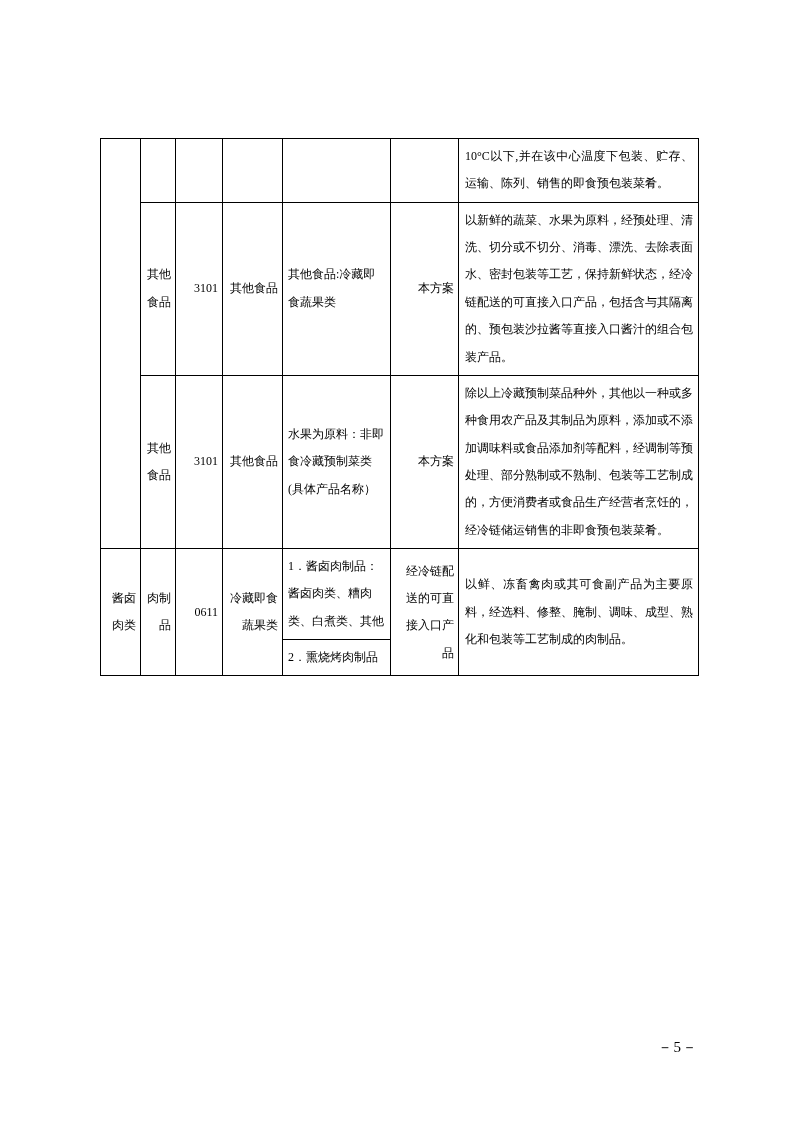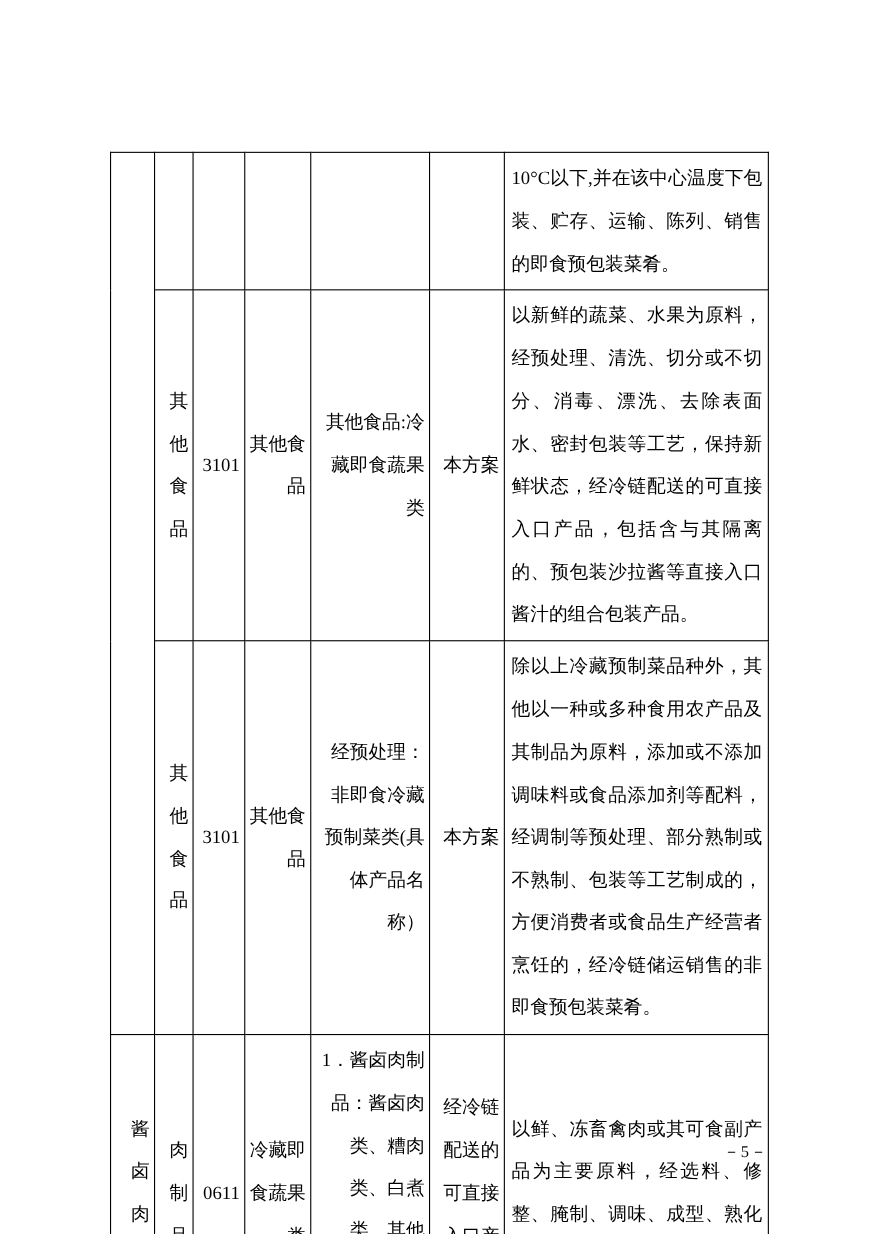--- a/index.html
+++ b/index.html
@@ -30,21 +30,21 @@
     top: 138px;
     width: 598px;
     border-collapse: collapse;
     table-layout: fixed;
   }
 
   table.doc-table td {
     border: 1px solid #000000;
     vertical-align: middle;
     padding: 0;
-    font-size: 17px;
+    font-size: 12px;
     line-height: 2.28;
     color: #000;
   }
 
   
   col.c1 { width: 40px; }
   col.c2 { width: 35px; }
   col.c3 { width: 47px; }
   col.c4 { width: 60px; }
   col.c5 { width: 108px; }
@@ -57,21 +57,21 @@
   }
 
   .ctr {
     text-align: right;
   }
   .just {
     text-align: justify;
     text-align-last: left;
   }
   .lft {
-    text-align: right;
+    text-align: left;
   }
 
   
   td.desc .cell {
     padding: 4px 5px 4px 6px;
   }
   td.prod .cell {
     padding: 4px 4px 4px 5px;
   }
 
@@ -166,21 +166,21 @@
         <td>
           <div class="cell ctr">其他食品</div>
         </td>
         <td>
           <div class="cell ctr">3101</div>
         </td>
         <td>
           <div class="cell ctr">其他食品</div>
         </td>
         <td class="prod">
-          <div class="cell lft">经预处理：非即食冷藏预制菜类(具体产品名称）</div>
+          <div class="cell lft">水果为原料：非即食冷藏预制菜类(具体产品名称）</div>
         </td>
         <td>
           <div class="cell ctr">本方案</div>
         </td>
         <td class="desc">
           <div class="cell just">除以上冷藏预制菜品种外，其他以一种或多种食用农产品及其制品为原料，添加或不添加调味料或食品添加剂等配料，经调制等预处理、部分熟制或不熟制、包装等工艺制成的，方便消费者或食品生产经营者烹饪的，经冷链储运销售的非即食预包装菜肴。</div>
         </td>
       </tr>
 
       <tr>

